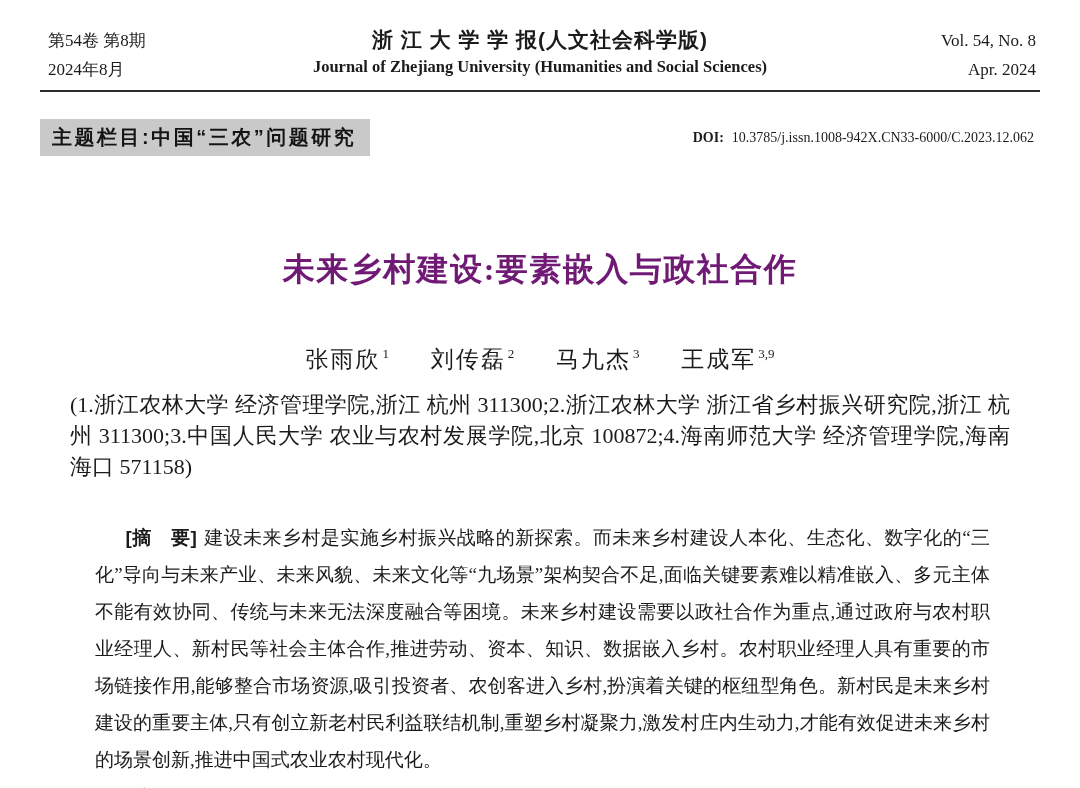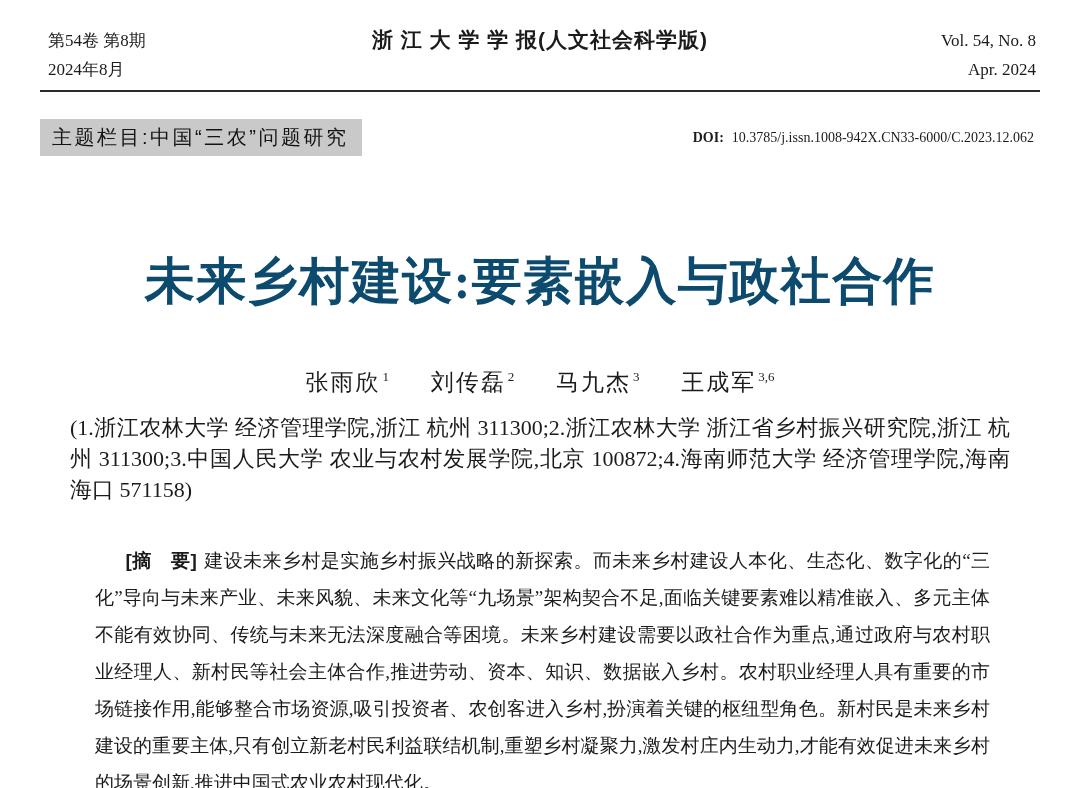--- a/index.html
+++ b/index.html
@@ -51,36 +51,36 @@
   .banner-row {
     margin-top: 27px;
     display: flex;
     align-items: center;
     justify-content: space-between;
   }
   .topic-banner {
     background: #c9c9c9;
     padding: 5px 14px 5px 12px;
     font-family: "Liberation Sans", "DejaVu Sans", sans-serif;
-    font-weight: normal;
+    font-weight: bold;
     font-size: 20px;
     letter-spacing: 2.5px;
     color: #141414;
   }
   .doi-line { font-size: 14px; padding-right: 6px; }
   .doi-line .doi-label { font-weight: bold; margin-right: 8px; }
 
   
   .article-title {
     margin-top: 92px;
     text-align: center;
     font-weight: bold;
-    font-size: 50px;
+    font-size: 32px;
     letter-spacing: 1.5px;
-    color: #0c4a6e;
+    color: #701a75;
   }
   .authors-row {
     margin-top: 52px;
     text-align: center;
     font-size: 23px;
     letter-spacing: 2px;
   }
   .author { margin: 0 17px; white-space: nowrap; }
   .author sup {
     font-size: 13px;
@@ -120,20 +120,21 @@
 
 <div class="page">
 
   <div class="jheader">
     <div class="col-left">
       <div>第54卷 第8期</div>
       <div>2024年8月</div>
     </div>
     <div class="col-center">
       <div class="journal-cn">浙 江 大 学 学 报(人文社会科学版)</div>
+      <div class="journal-en">Journal of Zhejiang University (Humanities and Social Sciences)</div>
     </div>
     <div class="col-right">
       <div>Vol. 54, No. 8</div>
       <div>Apr. 2024</div>
     </div>
   </div>
   <div class="header-rule"></div>
 
   <div class="banner-row">
     <div class="topic-banner">主题栏目:中国“三农”问题研究</div>
@@ -141,21 +142,21 @@
       <span class="doi-label">DOI:</span><span>10.3785/j.issn.1008-942X.CN33-6000/C.2023.12.062</span>
     </div>
   </div>
 
   <h1 class="article-title">未来乡村建设:要素嵌入与政社合作</h1>
 
   <div class="authors-row">
     <span class="author"><span>张雨欣</span><sup>1</sup></span>
     <span class="author"><span>刘传磊</span><sup>2</sup></span>
     <span class="author"><span>马九杰</span><sup>3</sup></span>
-    <span class="author"><span>王成军</span><sup>3,6</sup></span>
+    <span class="author"><span>王成军</span><sup>3,9</sup></span>
   </div>
 
   <p class="affiliation">(1.浙江农林大学 经济管理学院,浙江 杭州 311300;2.浙江农林大学 浙江省乡村振兴研究院,浙江 杭州 311300;3.中国人民大学 农业与农村发展学院,北京 100872;4.海南师范大学 经济管理学院,海南 海口 571158)</p>
 
   <p class="abstract">
     <span class="label-hei">[摘　要]</span><span>建设未来乡村是实施乡村振兴战略的新探索。而未来乡村建设人本化、生态化、数字化的“三化”导向与未来产业、未来风貌、未来文化等“九场景”架构契合不足,面临关键要素难以精准嵌入、多元主体不能有效协同、传统与未来无法深度融合等困境。未来乡村建设需要以政社合作为重点,通过政府与农村职业经理人、新村民等社会主体合作,推进劳动、资本、知识、数据嵌入乡村。农村职业经理人具有重要的市场链接作用,能够整合市场资源,吸引投资者、农创客进入乡村,扮演着关键的枢纽型角色。新村民是未来乡村建设的重要主体,只有创立新老村民利益联结机制,重塑乡村凝聚力,激发村庄内生动力,才能有效促进未来乡村的场景创新,推进中国式农业农村现代化。</span>
   </p>
 
   <p class="keywords">
     <span class="label-hei">[关键词]</span><span>未来乡村;乡村建设;政社合作;要素嵌入</span>

